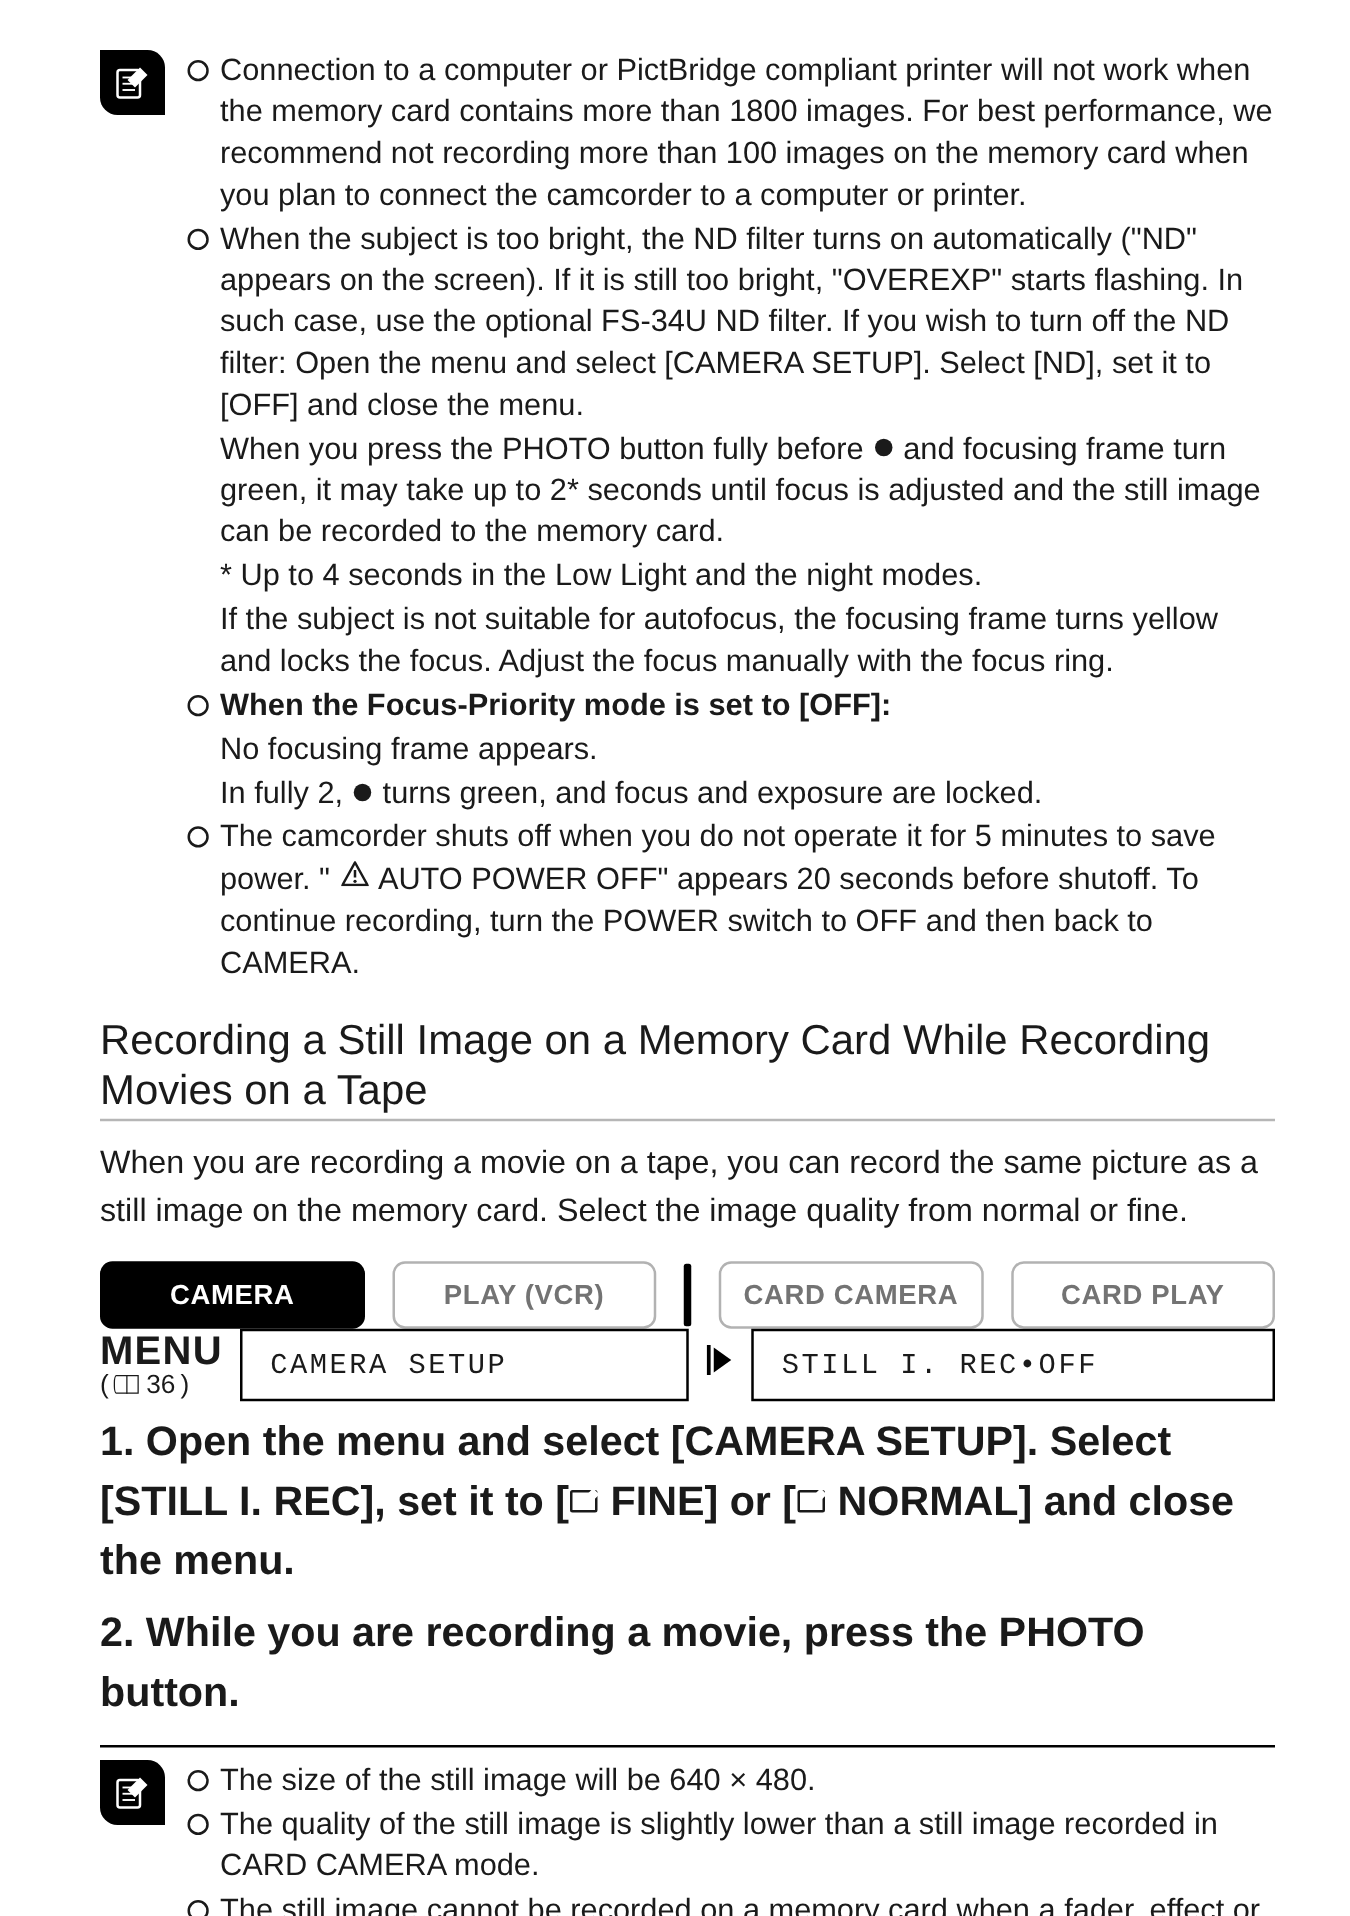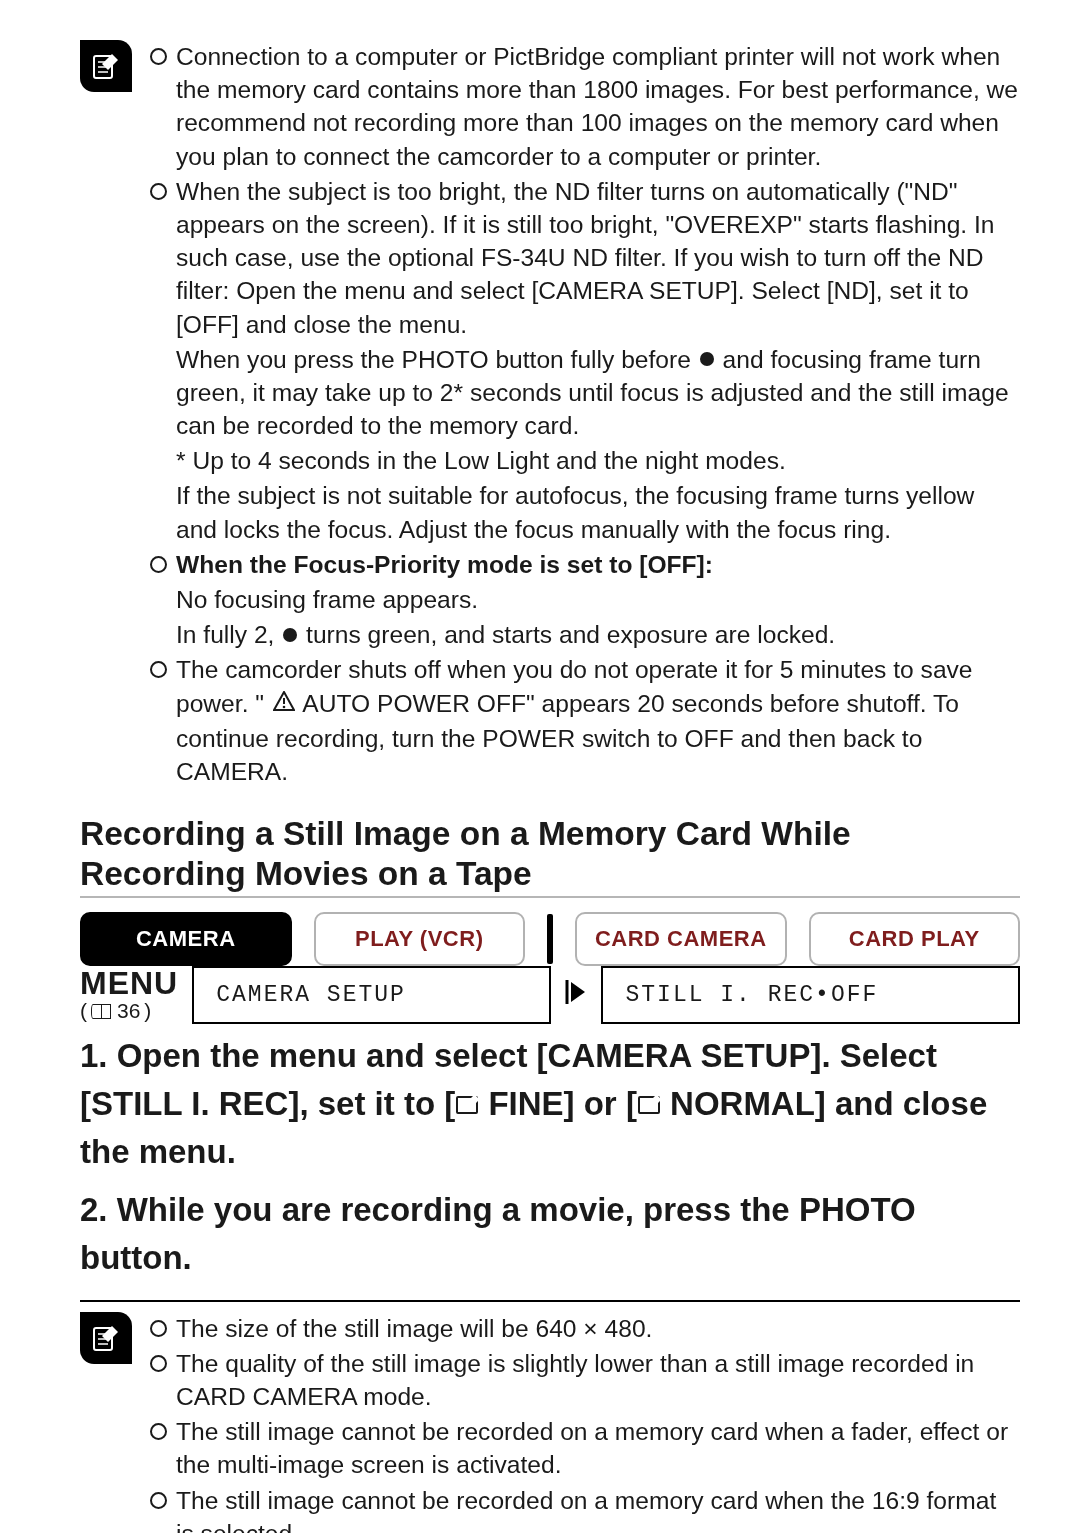--- a/index.html
+++ b/index.html
@@ -19,32 +19,32 @@
   }
   .bold { font-weight: 700; }
   .inline-dot {
     display: inline-block; width: 14px; height: 14px; background: #1a1a1a; border-radius: 50%;
     vertical-align: middle; margin: 0 2px; position: relative; top: -2px;
   }
   .warn-tri {
     display: inline-block; vertical-align: middle; margin: 0 2px; position: relative; top: -2px;
   }
   h2.section-title {
-    font-size: 33.5px; font-weight: 700; line-height: 1.2; margin: 24px 0 14px 0;
+    font-size: 33.5px; font-weight: 400; line-height: 1.2; margin: 24px 0 14px 0;
     padding-bottom: 2px; border-bottom: 2px solid #b6b6b6;
   }
   .lead { font-size: 25.8px; line-height: 1.5; margin-bottom: 20px; }
   .mode-row { display: flex; gap: 22px; align-items: center; }
   .mode-box {
     flex: 1; height: 54px; border: 2px solid #333; border-radius: 10px;
     display: flex; align-items: center; justify-content: center;
     font-size: 22px; font-weight: 700; letter-spacing: 0.5px;
   }
   .mode-active { background: #000; color: #fff; border-color: #000; }
-  .mode-inactive { color: #7f1d1d; border-color: #b2b2b2; }
+  .mode-inactive { color: #737373; border-color: #b2b2b2; }
   .vbar { width: 6px; height: 50px; background: #000; border-radius: 2px; }
   .menu-row { display: flex; gap: 14px; align-items: center; }
   .menu-label { font-family: Arial, sans-serif; }
   .menu-label .menu-word { font-size: 32px; font-weight: 900; letter-spacing: 1px; display: block; line-height: 1; }
   .menu-label .menu-pg { font-size: 21px; display: flex; align-items: center; gap: 4px; }
   .book-icon {
     display: inline-block; width: 20px; height: 15px; border: 1.5px solid #1a1a1a;
     border-radius: 2px 0 0 2px / 6px 0 0 6px; position: relative; margin-right: 2px;
   }
   .book-icon::after {
@@ -85,31 +85,32 @@
         </svg>
     </div>
     <div class="note-content">
       <p class="circle-b">Connection to a computer or PictBridge compliant printer will not work when the memory card contains more than 1800 images. For best performance, we recommend not recording more than 100 images on the memory card when you plan to connect the camcorder to a computer or printer.</p>
       <p class="circle-b">When the subject is too bright, the ND filter turns on automatically ("ND" appears on the screen). If it is still too bright, "OVEREXP" starts flashing. In such case, use the optional FS-34U ND filter. If you wish to turn off the ND filter: Open the menu and select [CAMERA SETUP]. Select [ND], set it to [OFF] and close the menu.</p>
       <p style="padding-left:26px"><span>When you press the PHOTO button fully before </span><span class="inline-dot"></span><span> and focusing frame turn green, it may take up to 2* seconds until focus is adjusted and the still image can be recorded to the memory card.</span></p>
       <p style="padding-left:26px">* Up to 4 seconds in the Low Light and the night modes.</p>
       <p style="padding-left:26px">If the subject is not suitable for autofocus, the focusing frame turns yellow and locks the focus. Adjust the focus manually with the focus ring.</p>
       <p class="circle-b"><span class="bold">When the Focus-Priority mode is set to [OFF]:</span></p>
       <p style="padding-left:26px">No focusing frame appears.</p>
-      <p style="padding-left:26px"><span>In fully 2, </span><span class="inline-dot"></span><span> turns green, and starts and exposure are locked.</span></p>
+      <p style="padding-left:26px"><span>In fully 2, </span><span class="inline-dot"></span><span> turns green, and focus and exposure are locked.</span></p>
       <p class="circle-b"><span>The camcorder shuts off when you do not operate it for 5 minutes to save power. " </span><span class="warn-tri"><svg width="22" height="20" viewBox="0 0 22 20">
               <path d="M11 1 L21 19 L1 19 Z" fill="none" stroke="#1a1a1a" stroke-width="2"></path>
               <line x1="11" y1="7" x2="11" y2="13" stroke="#1a1a1a" stroke-width="2"></line>
               <circle cx="11" cy="16" r="1.3" fill="#1a1a1a"></circle>
             </svg></span><span> AUTO POWER OFF" appears 20 seconds before shutoff. To continue recording, turn the POWER switch to OFF and then back to CAMERA.</span></p>
     </div>
   </div>
 
   <h2 class="section-title">Recording a Still Image on a Memory Card While Recording Movies on a Tape</h2>
 
+  <p class="lead">When you are recording a movie on a tape, you can record the same picture as a still image on the memory card. Select the image quality from normal or fine.</p>
 
   <div class="mode-row">
     <div class="mode-box mode-active">CAMERA</div>
     <div class="mode-box mode-inactive">PLAY (VCR)</div>
     <div class="vbar"></div>
     <div class="mode-box mode-inactive">CARD CAMERA</div>
     <div class="mode-box mode-inactive">CARD PLAY</div>
   </div>
 
   <div class="menu-row">

